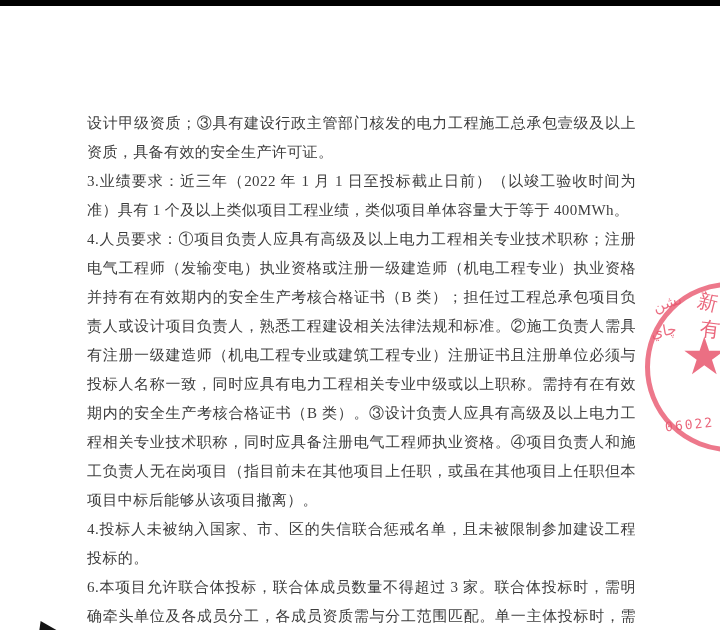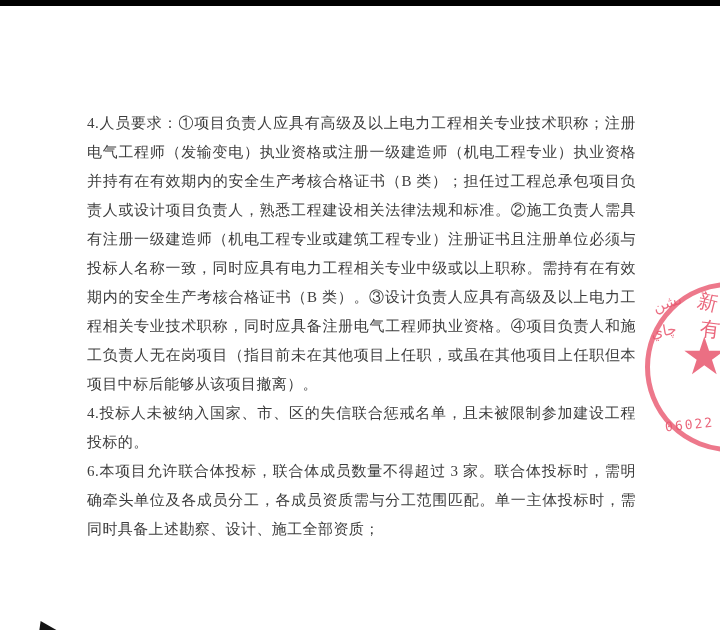--- a/index.html
+++ b/index.html
@@ -50,20 +50,22 @@
   }
 </style>
 </head>
 <body>
 
 <div class="page">
 
   <div class="top-edge-bar"></div>
 
   <div class="text-body">
+    <p>设计甲级资质；③具有建设行政主管部门核发的电力工程施工总承包壹级及以上资质，具备有效的安全生产许可证。</p>
+    <p>3.业绩要求：近三年（2022 年 1 月 1 日至投标截止日前）（以竣工验收时间为准）具有 1 个及以上类似项目工程业绩，类似项目单体容量大于等于 400MWh。</p>
     <p>4.人员要求：①项目负责人应具有高级及以上电力工程相关专业技术职称；注册电气工程师（发输变电）执业资格或注册一级建造师（机电工程专业）执业资格并持有在有效期内的安全生产考核合格证书（B 类）；担任过工程总承包项目负责人或设计项目负责人，熟悉工程建设相关法律法规和标准。②施工负责人需具有注册一级建造师（机电工程专业或建筑工程专业）注册证书且注册单位必须与投标人名称一致，同时应具有电力工程相关专业中级或以上职称。需持有在有效期内的安全生产考核合格证书（B 类）。③设计负责人应具有高级及以上电力工程相关专业技术职称，同时应具备注册电气工程师执业资格。④项目负责人和施工负责人无在岗项目（指目前未在其他项目上任职，或虽在其他项目上任职但本项目中标后能够从该项目撤离）。</p>
     <p>4.投标人未被纳入国家、市、区的失信联合惩戒名单，且未被限制参加建设工程投标的。</p>
     <p>6.本项目允许联合体投标，联合体成员数量不得超过 3 家。联合体投标时，需明确牵头单位及各成员分工，各成员资质需与分工范围匹配。单一主体投标时，需同时具备上述勘察、设计、施工全部资质；</p>
 
   </div>
 
   <div class="stamp">
     <div class="ring"></div>
     <div class="uy1">ىشن</div>
     <div class="cn1">新</div>

